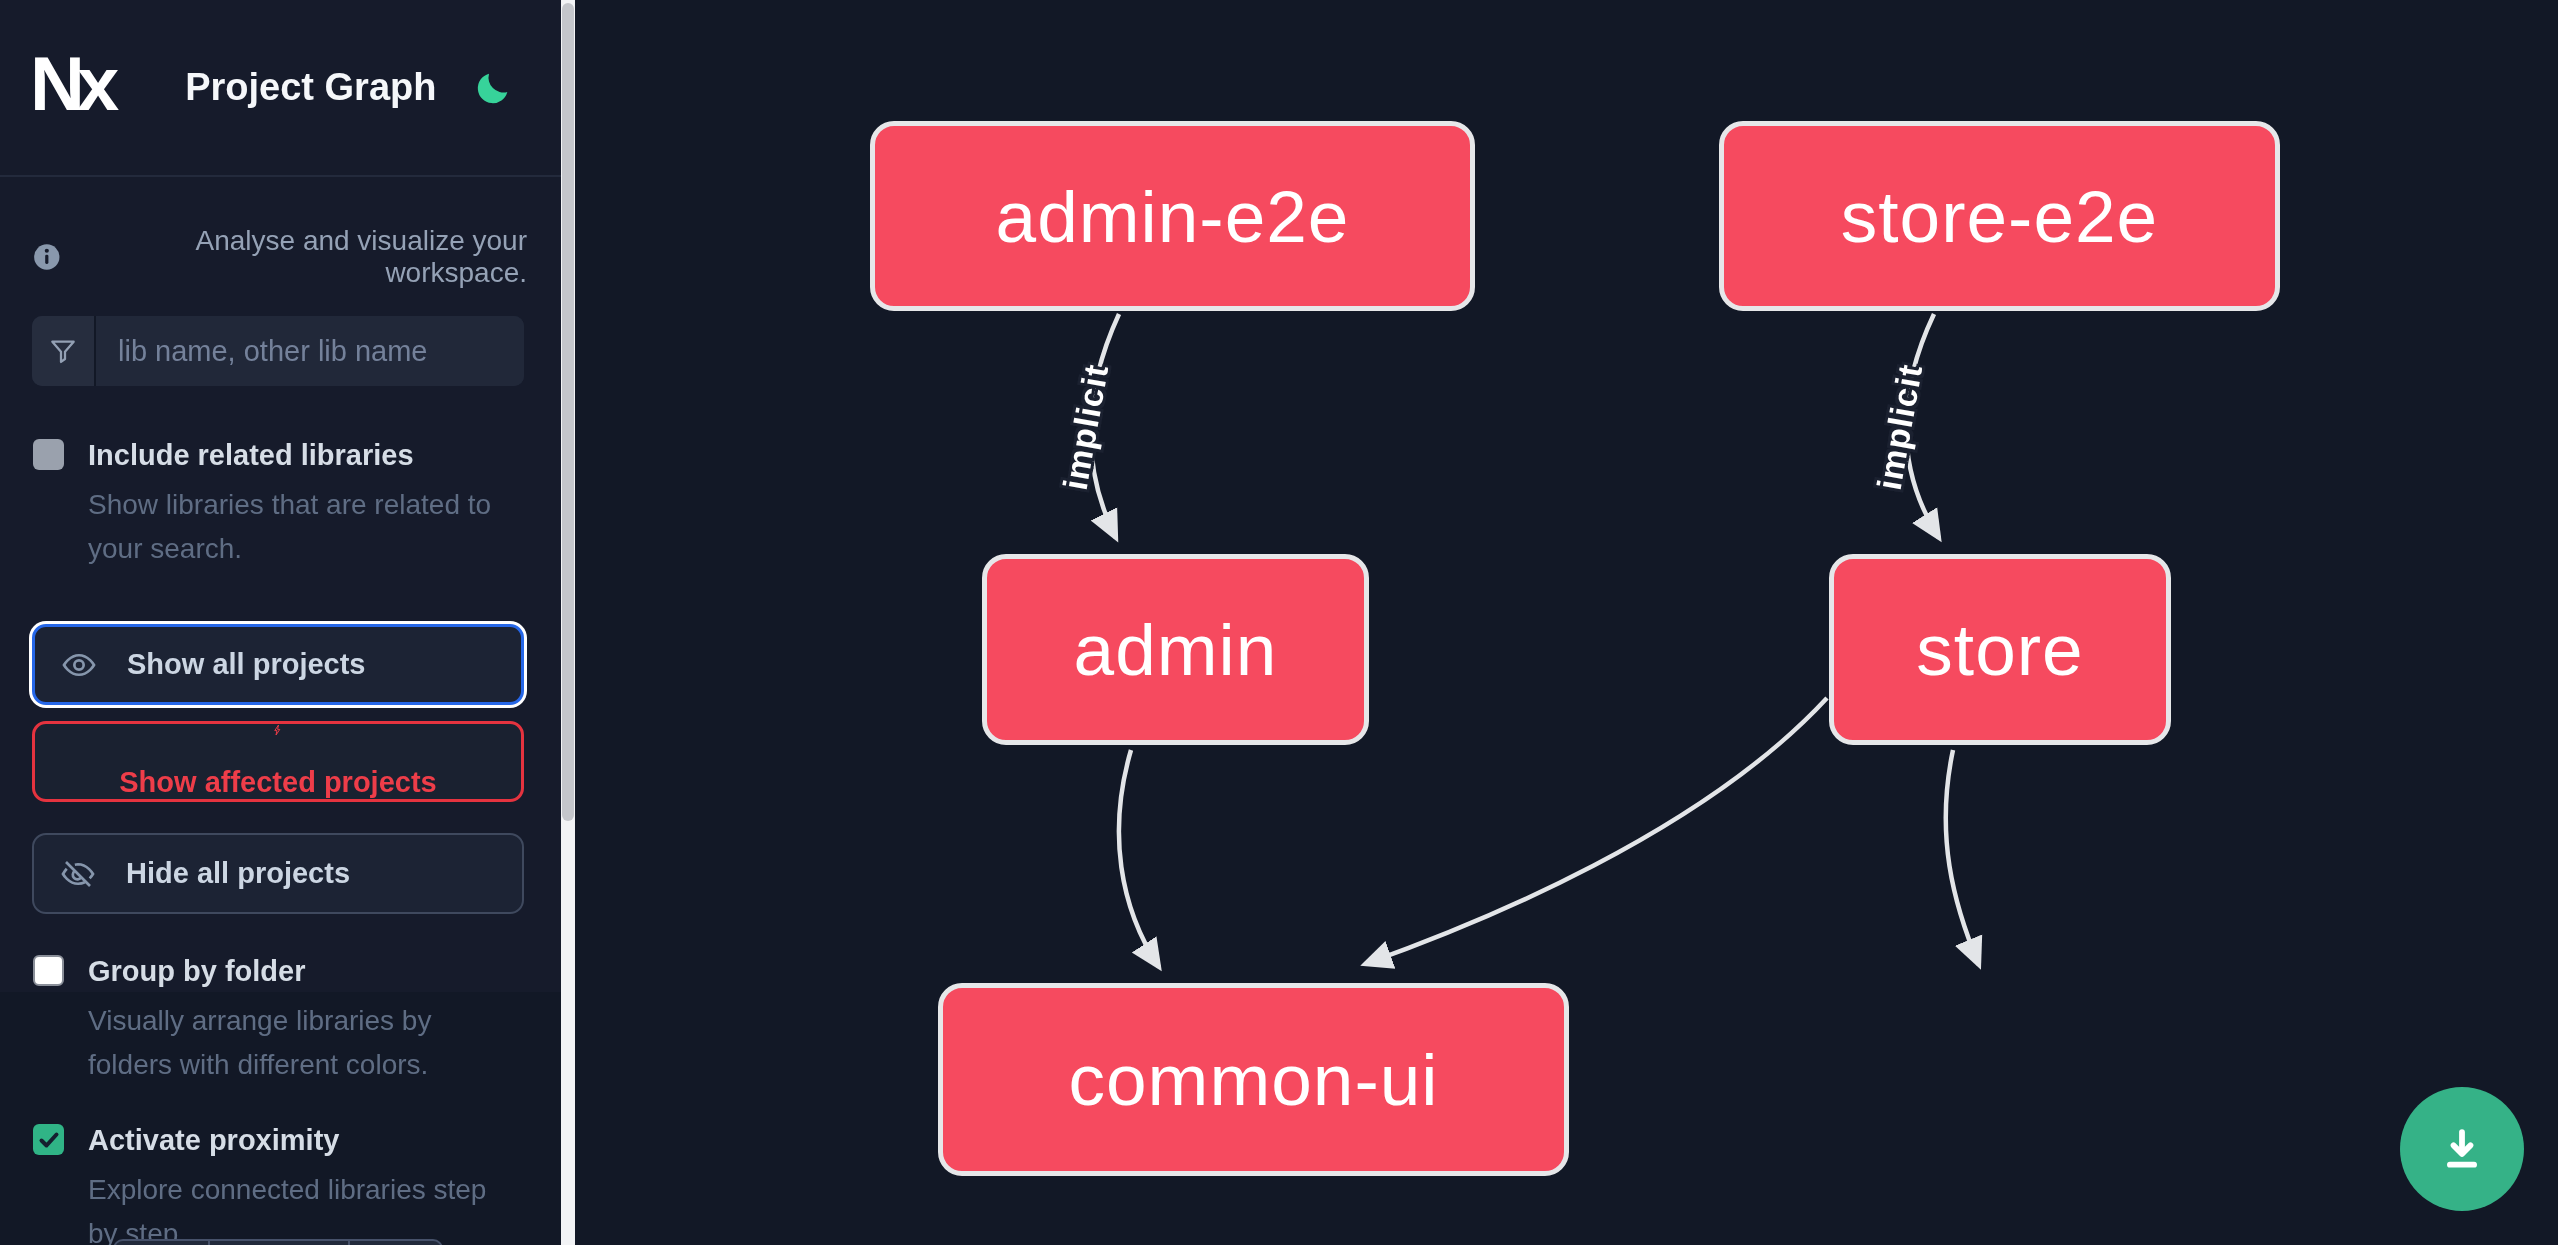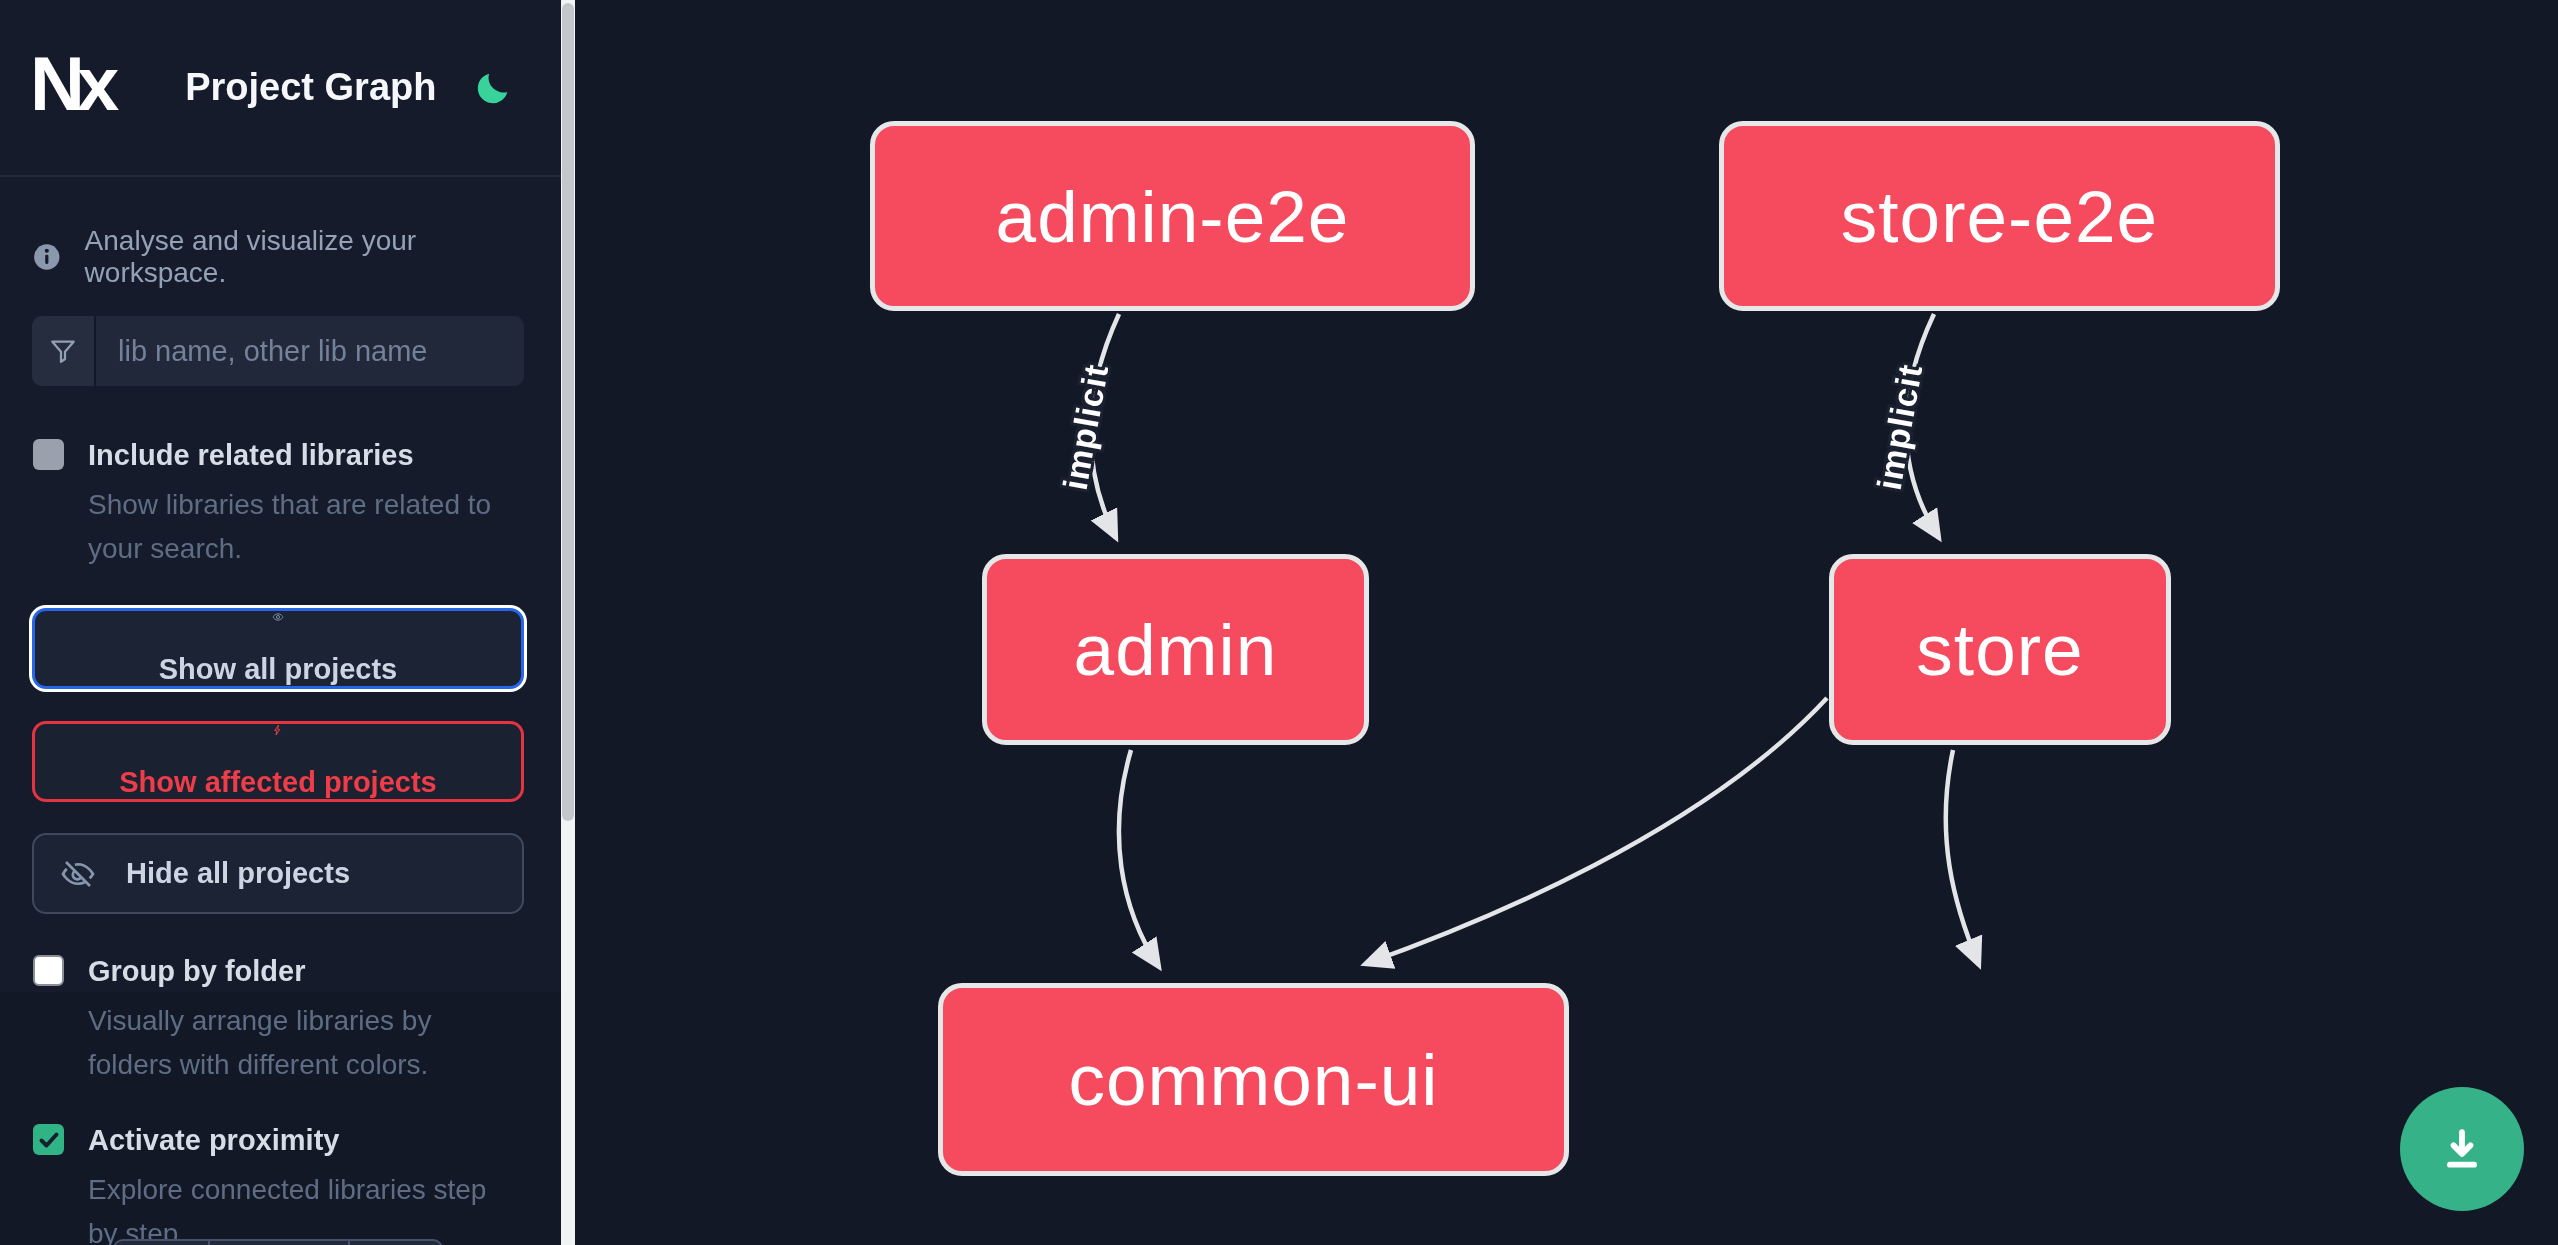--- a/index.html
+++ b/index.html
@@ -16,21 +16,21 @@
   .sb-header {
     height:177px; display:flex; align-items:center;
     border-bottom:2px solid #232a3c; padding:0 46px 0 30px;
   }
   .nx-logo {
     color:#ffffff; font-weight:900; font-size:76px; letter-spacing:-8px;
     line-height:62px; transform:translateY(-4px);
   }
   .sb-title { color:#f5f7fa; font-size:38px; font-weight:700; margin-left:74px; flex:1; }
   .moon-btn { width:44px; height:44px; display:flex; align-items:center; justify-content:center; cursor:pointer; background:none; border:none; }
-  .tagline-row { display:flex; align-items:center; gap:24px; padding:48px 34px 0 33px; }
+  .tagline-row { display:flex; align-items:center; gap:24px; padding:48px 34px 0 33px;text-align:right; }
   .tagline { color:#95a2b6; font-size:28px; }
   .searchbox {
     position:absolute; left:32px; top:316px; width:492px; height:70px;
     border-radius:10px; overflow:hidden; display:flex; background:#212839;
   }
   .search-iconcell {
     width:64px; background:#262d3e; display:flex; align-items:center; justify-content:center;
     border-right:2px solid #121826;
   }
   .searchbox input {
@@ -130,21 +130,21 @@
   </div>
 
   <div class="opt" style="top:437px;">
     <div class="opt-row">
       <div class="cbox gray"></div>
       <div class="opt-label">Include related libraries</div>
     </div>
     <div class="opt-desc">Show libraries that are related to your search.</div>
   </div>
 
-  <button class="action-btn focused" style="top:608px;flex-direction:column;">
+  <button class="action-btn focused" style="top:624px;">
     <svg width="36" height="36" viewBox="0 0 24 24" fill="none" stroke="#8696ac" stroke-width="1.8">
       <path d="M2 12s3.6-6.5 10-6.5S22 12 22 12s-3.6 6.5-10 6.5S2 12 2 12Z"></path>
       <circle cx="12" cy="12" r="3.1"></circle>
     </svg>
     <span>Show all projects</span>
   </button>
 
   <button class="action-btn affected" style="top:721px;">
     <svg width="36" height="36" viewBox="0 0 24 24" fill="none" stroke="#ee3d49" stroke-width="1.9" stroke-linejoin="round">
       <path d="M13 2 5.5 13.2h4.4L8 22l7.6-11.2h-4.4L13 2Z"></path>

